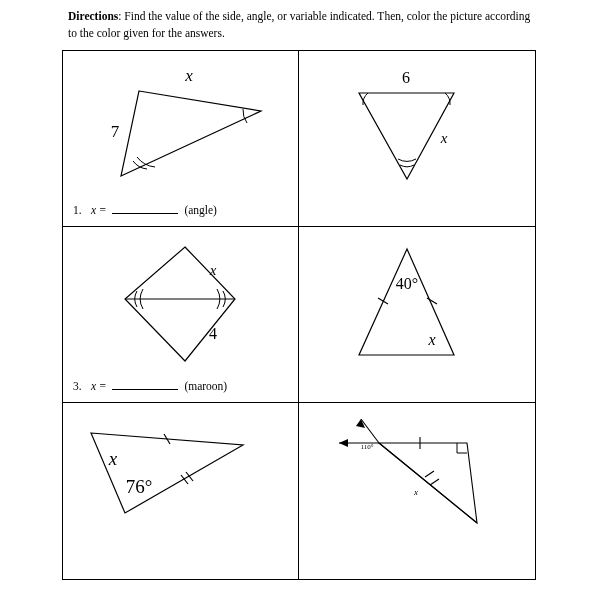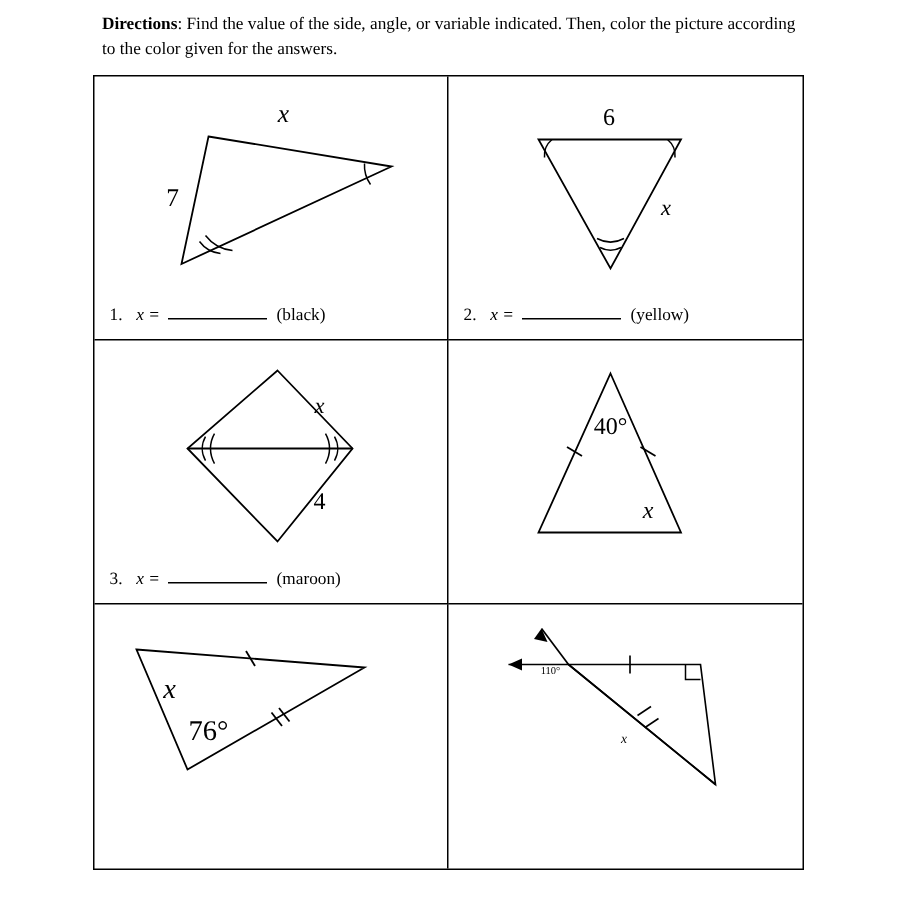--- a/index.html
+++ b/index.html
@@ -108,41 +108,35 @@
           <path d="M 70,110 A 20 20 0 0 0 84,118" fill="none" stroke="#000" stroke-width="1"></path>
           <path d="M 74,106 A 26 26 0 0 0 92,116" fill="none" stroke="#000" stroke-width="1"></path>
           <text class="lbl" x="126" y="30" font-size="17" text-anchor="middle">x</text>
           <text class="lbl-plain" x="52" y="86" font-size="17" text-anchor="middle">7</text>
         </svg>
       </div>
       <div class="answer">
         <span class="num">1.</span>
         <span class="xeq">x =</span>
         <span class="blank"></span>
-        <span class="color">(black)</span>
+        <span class="color">(angle)</span>
       </div>
     </div>
 
     <div class="cell col2 row1">
       <div class="figure">
         <svg width="237" height="145" viewBox="0 0 237 145">
           <polygon points="60,42 155,42 108,128" fill="none" stroke="#000" stroke-width="1.2"></polygon>
           <path d="M 69,42 A 14 14 0 0 0 64,54" fill="none" stroke="#000" stroke-width="1"></path>
           <path d="M 146,42 A 14 14 0 0 1 151,54" fill="none" stroke="#000" stroke-width="1"></path>
           <path d="M 101,114 A 15 15 0 0 0 115,114" fill="none" stroke="#000" stroke-width="1"></path>
           <path d="M 99,108 A 19 19 0 0 0 117,108" fill="none" stroke="#000" stroke-width="1"></path>
           <text class="lbl-plain" x="107" y="32" font-size="16" text-anchor="middle">6</text>
           <text class="lbl" x="145" y="92" font-size="15" text-anchor="middle">x</text>
         </svg>
-      </div>
-      <div class="answer">
-        <span class="num">2.</span>
-        <span class="xeq">x =</span>
-        <span class="blank"></span>
-        <span class="color">(yellow)</span>
       </div>
     </div>
 
     <div class="cell col1 row2">
       <div class="figure">
         <svg width="237" height="145" viewBox="0 0 237 145">
           <polygon points="122,20 172,72 122,134 62,72" fill="none" stroke="#000" stroke-width="1.2"></polygon>
           <line x1="62" y1="72" x2="172" y2="72" stroke="#000" stroke-width="1.2"></line>
           <path d="M 74,64 A 16 16 0 0 0 74,80" fill="none" stroke="#000" stroke-width="1"></path>
           <path d="M 80,62 A 20 20 0 0 0 80,82" fill="none" stroke="#000" stroke-width="1"></path>

